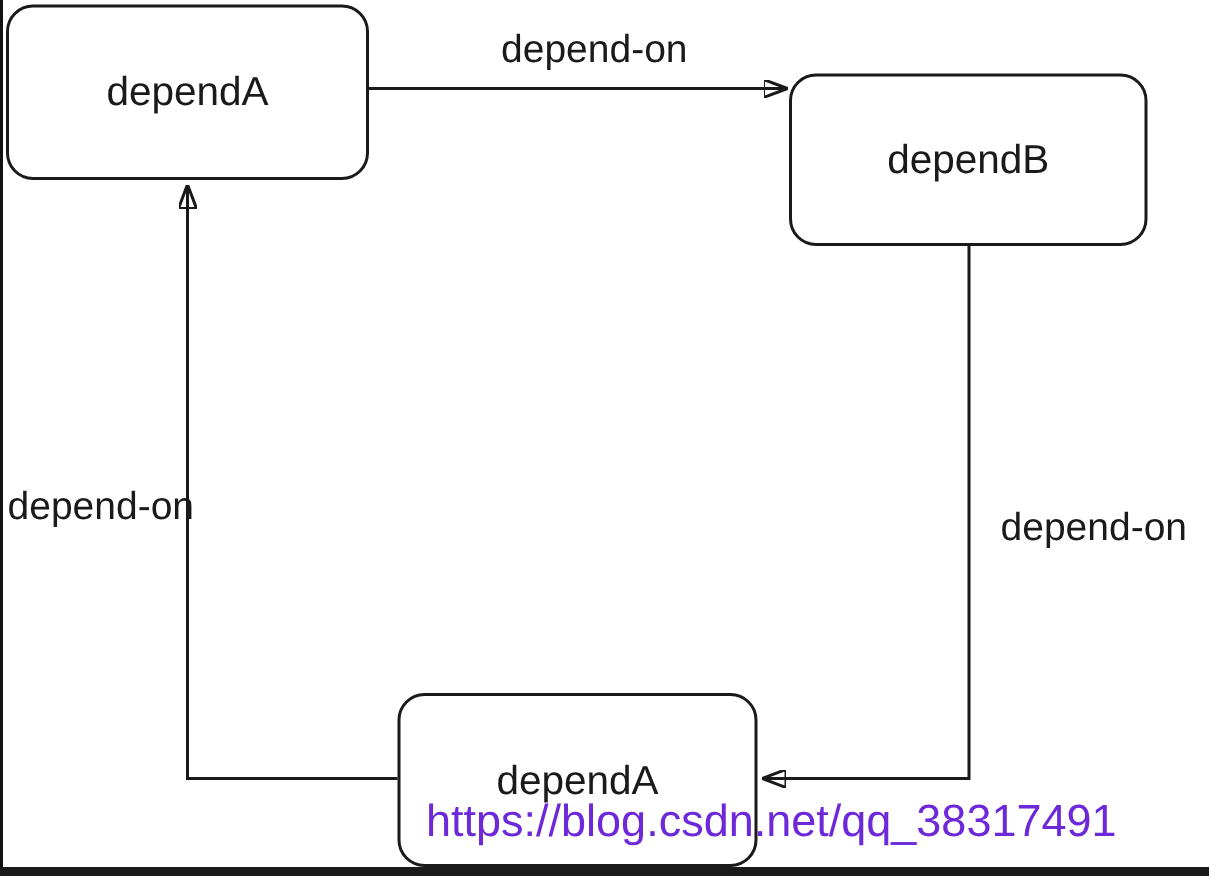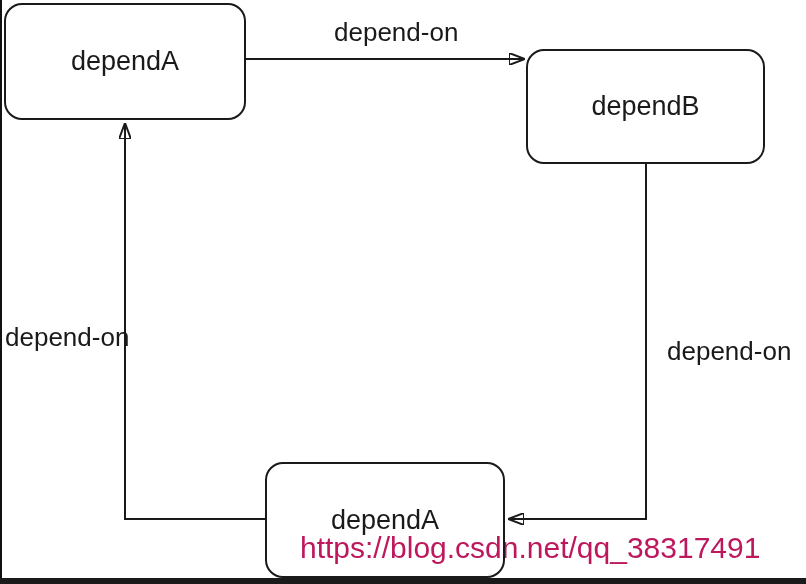--- a/index.html
+++ b/index.html
@@ -62,23 +62,23 @@
     font-size: 26px;
     white-space: nowrap;
     z-index: 3;
   }
   .edge-label-top   { left: 334px; top: 17px; }
   .edge-label-right { left: 667px; top: 336px; }
   .edge-label-left  { left: 5px;   top: 322px; }
   
   .watermark {
     position: absolute;
-    left: 300px; top: 531px;
+    left: 284px; top: 531px;
     font-size: 30px;
-    color: #be185d;
+    color: #6d28d9;
     white-space: nowrap;
     z-index: 1;
   }
 </style>
 </head>
 <body>
 
 <div id="canvas">
 
   <svg class="edges" width="806" height="584" viewBox="0 0 806 584" xmlns="http://www.w3.org/2000/svg">

